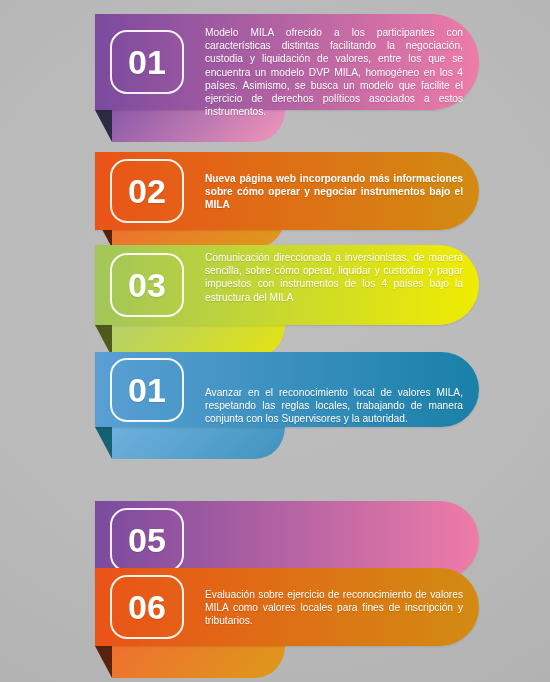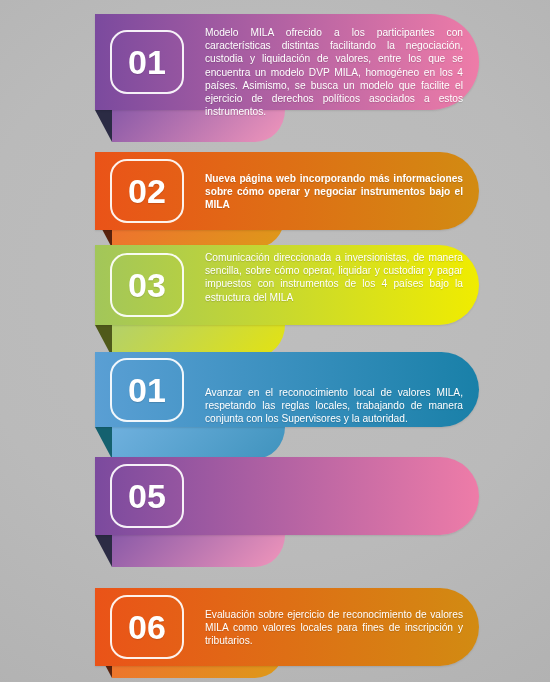--- a/index.html
+++ b/index.html
@@ -119,21 +119,21 @@
   #row-3 .badge { top: 8px; text-align: center; }
   #row-3 .desc  { top: 6px; }
 
   #row-4 { top: 352px; }
   #row-4 .bar   { height: 75px; }
   #row-4 .tail  { top: 75px; }
   #row-4 .badge { top: 6px; }
   #row-4 .desc  { top: 34px; }
 
   #row-5 { top: 457px; }
-  #row-5 .bar   { height: 78px; }
+  #row-5 .bar   { height: 78px; margin-top: 44px; }
   #row-5 .tail  { top: 78px; }
   #row-5 .badge { top: 7px; }
   #row-5 .desc  { top: 26px; }
 
   #row-6 { top: 568px; }
   #row-6 .bar   { height: 78px; }
   #row-6 .tail  { top: 78px; }
   #row-6 .badge { top: 7px; }
   #row-6 .desc  { top: 20px; }
 </style>
@@ -204,21 +204,21 @@
         <span>05</span>
       </div>
     </div>
   </div>
 
   <div class="row" id="row-6">
     <div class="tail">
       <div class="tail-strip" style="background: linear-gradient(135deg, rgb(239, 112, 48) 0%, rgb(221, 154, 24) 100%);"></div>
       <div class="tail-tri" style="border-top-color: rgb(89, 34, 13);"></div>
     </div>
-    <div class="bar" style="background: linear-gradient(90deg, rgb(234, 83, 24) 0%, rgb(210, 139, 18) 100%); margin-top: 20px;">
+    <div class="bar" style="background: linear-gradient(90deg, rgb(234, 83, 24) 0%, rgb(210, 139, 18) 100%);">
       <div class="badge">
         <span>06</span>
       </div>
       <div class="desc">Evaluación sobre ejercicio de reconocimiento de valores MILA como valores locales para fines de inscripción y tributarios.</div>
     </div>
   </div>
 
 </div>
 
 </body></html>

